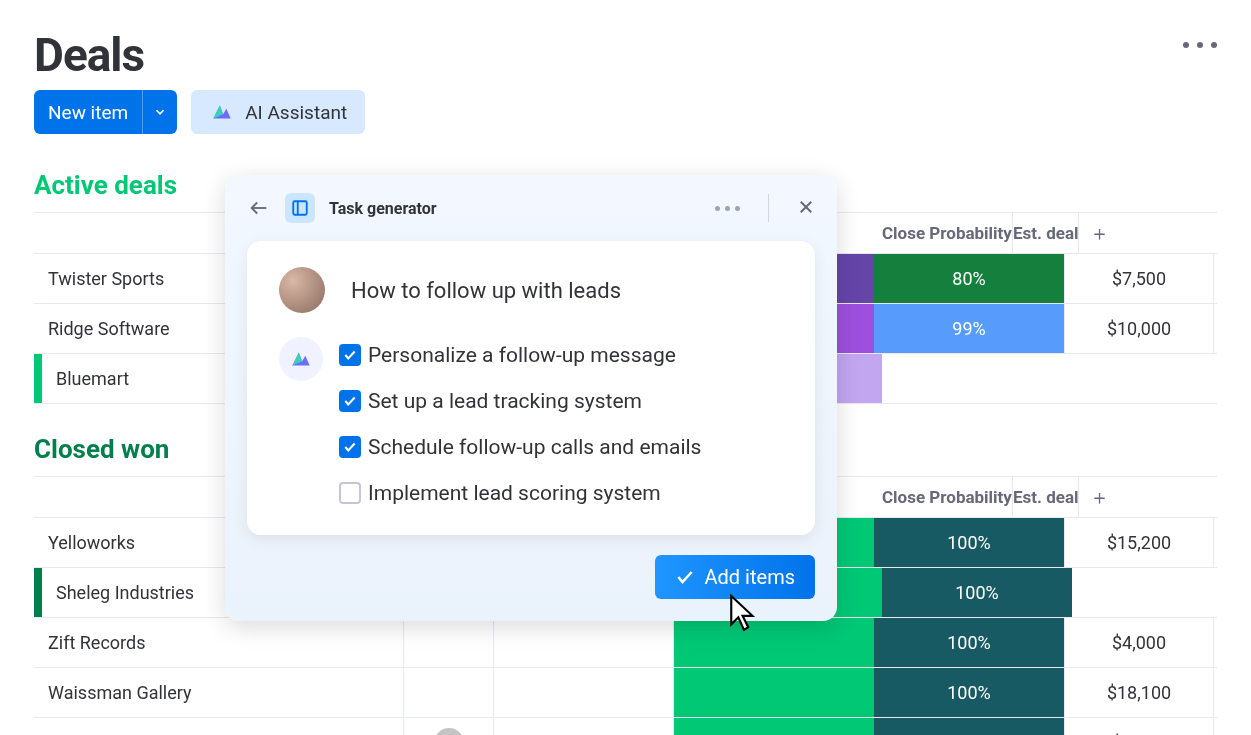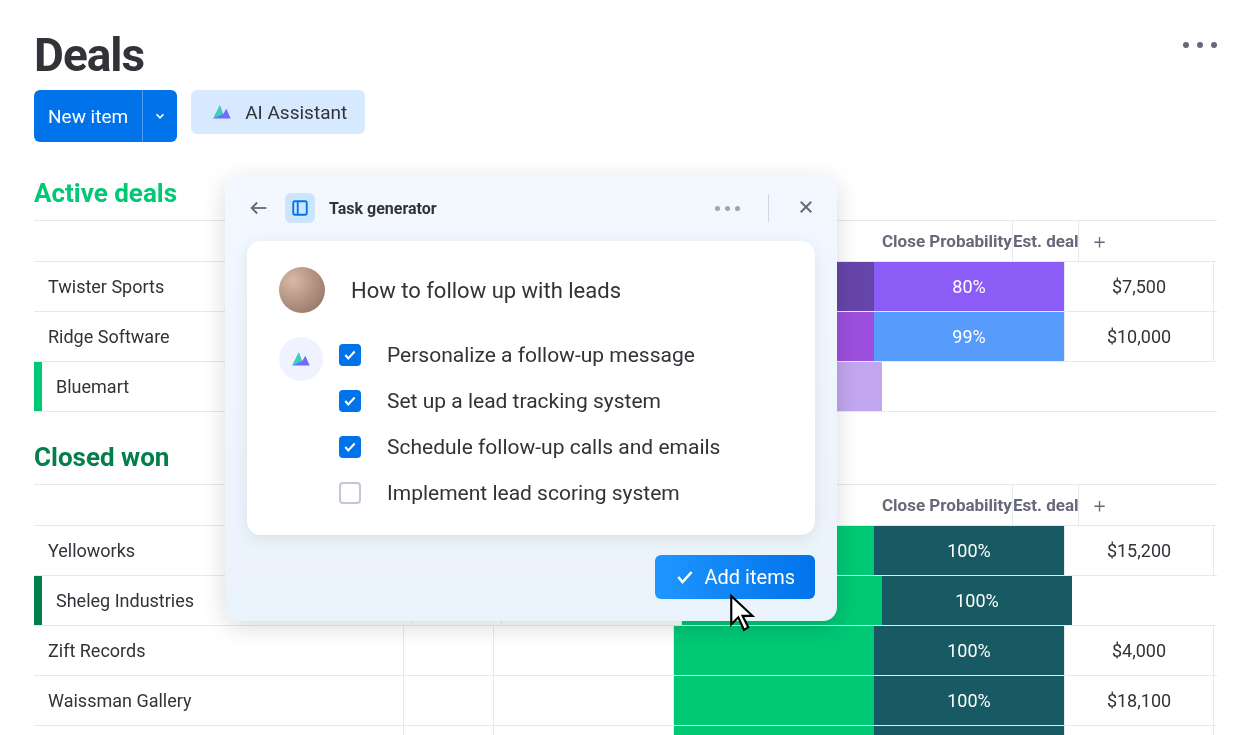--- a/index.html
+++ b/index.html
@@ -3,21 +3,21 @@
 <meta charset="utf-8">
 <style>
   *{box-sizing:border-box;margin:0;padding:0;font-family:-apple-system,BlinkMacSystemFont,'Segoe UI',Roboto,Helvetica,Arial,sans-serif;}
   body{background:#fff;width:1251px;height:735px;position:relative;overflow:hidden;color:#323338;}
   .page{padding:28px 34px;}
   .hdr{display:flex;align-items:flex-start;justify-content:space-between;}
   .title{font-size:46px;font-weight:700;letter-spacing:-1px;}
   .more{display:flex;gap:8px;color:#676879;padding-top:14px;}
   .more span{width:6px;height:6px;border-radius:50%;background:#676879;}
   .actions{display:flex;gap:14px;margin-top:8px;}
-  .btn-new{display:flex;align-items:center;background:#0073ea;color:#fff;border-radius:6px;overflow:hidden;font-size:19px;height:52px;}
+  .btn-new{display:flex;align-items:center;background:#0073ea;color:#fff;border-radius:6px;overflow:hidden;font-size:19px;height:44px;}
   .btn-new .lbl{padding:0 14px;}
   .btn-new .caret{border-left:1px solid rgba(255,255,255,.3);padding:0 10px;display:flex;align-items:center;height:100%;}
   .btn-ai{display:flex;align-items:center;gap:10px;background:#d6e9ff;color:#323338;border-radius:6px;padding:0 18px;height:44px;font-size:19px;}
   .ai-logo{width:26px;height:26px;position:relative;}
   .ai-logo svg{width:100%;height:100%;}
 
   .groups{margin-top:36px;}
   .group{margin-bottom:30px;}
   .gtitle{font-size:26px;font-weight:700;margin-bottom:12px;}
   .g-active{color:#00c875;}
@@ -46,21 +46,21 @@
   .mmore span{width:5px;height:5px;border-radius:50%;background:#9da3b3;}
   .divv{width:1px;height:28px;background:#d0d4e4;margin-right:14px;}
   .mclose{color:#676879;font-size:22px;}
   .card{background:#fff;border-radius:14px;margin-top:18px;padding:26px 48px 30px 32px;box-shadow:0 4px 16px rgba(0,0,0,.08);}
   .prompt{display:flex;align-items:center;gap:26px;margin-bottom:24px;}
   .pava{width:46px;height:46px;border-radius:50%;background:radial-gradient(circle at 30% 30%,#d9b8a6,#8a6a5c);} 
   .ptxt{font-size:22px;}
   .tasks{display:flex;gap:16px;}
   .tico{width:44px;height:44px;border-radius:50%;background:#f0f3ff;display:flex;align-items:center;justify-content:center;flex-shrink:0;}
   .tlist{display:flex;flex-direction:column;gap:22px;padding-top:6px;}
-  .trow{display:flex;align-items:center;gap:26px;}
+  .trow{display:flex;align-items:center;gap:7px;}
   .cb{width:22px;height:22px;border-radius:4px;display:flex;align-items:center;justify-content:center;flex-shrink:0;}
   .cb.on{background:#0073ea;}
   .cb.off{border:2px solid #c3c6d4;}
   .cb.on svg{stroke:#fff;}
   .tl{font-size:21px;}
   .addwrap{display:flex;justify-content:flex-end;margin-top:20px;position:relative;}
   .addbtn{display:flex;align-items:center;gap:10px;background:linear-gradient(90deg,#1f96ff 0%,#0073ea 100%);color:#fff;font-size:20px;padding:10px 20px;border-radius:6px;}
   .cursor{position:absolute;left:480px;top:38px;}
 </style>
 </head>
@@ -110,21 +110,21 @@
         <div class="ed hcell">Est. deal</div>
         <div class="plus">＋</div>
       </div>
       <div id="active-rows">
     <div class="row">
       <div class="bar" style="background:#00c875"></div>
       <div class="nm">Twister Sports</div>
       <div class="own"></div>
       <div class="ct"></div>
       <div class="stg" style="background:#6645a9"></div>
-      <div class="cp" style="background:#8b5cf6">80%</div>
+      <div class="cp" style="background:#15803d">80%</div>
       <div class="ed">$7,500</div>
       <div class="plus"></div>
     </div>
     <div class="row">
       <div class="bar" style="background:#00c875"></div>
       <div class="nm">Ridge Software</div>
       <div class="own"></div>
       <div class="ct"></div>
       <div class="stg" style="background:#9d50dd"></div>
       <div class="cp" style="background:#579bfc">99%</div>

